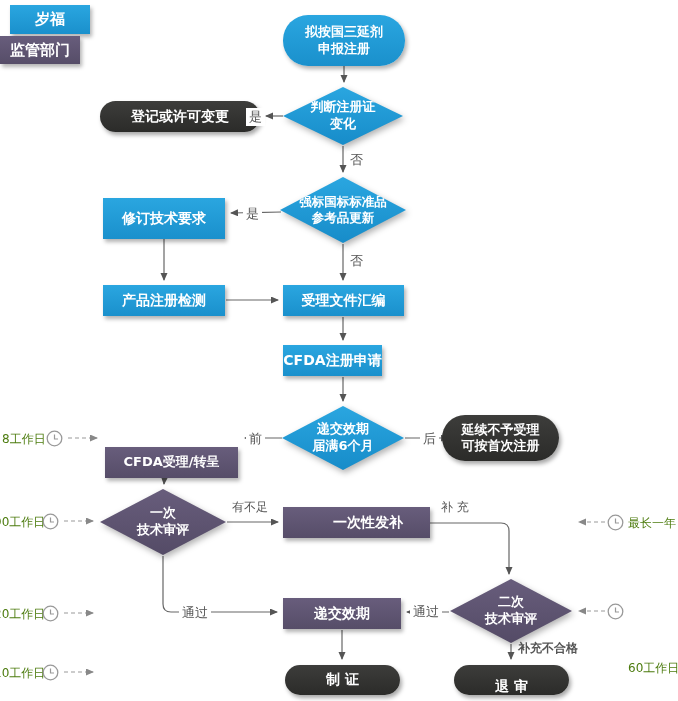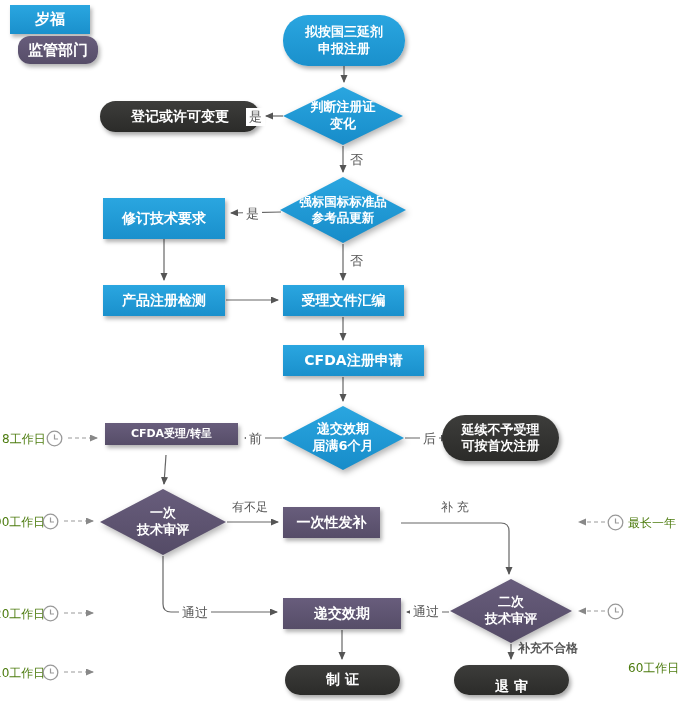--- a/index.html
+++ b/index.html
@@ -89,21 +89,21 @@
       <path d="M64,613 L93,613" marker-end="url(#mG)"></path>
       <path d="M64,672 L93,672" marker-end="url(#mG)"></path>
       <path d="M605,522 L579,522" marker-end="url(#mG)"></path>
       <path d="M605,611 L579,611" marker-end="url(#mG)"></path>
     </g>
   </svg>
 
   <div class="legend rect-blue" style="left:10px;top:5px;width:80px;height:29px;position:absolute;">
     <span>岁福</span>
   </div>
-  <div class="legend rect-purple" style="left:18px;top:36px;width:80px;height:28px;position:absolute;border-radius:12px;">
+  <div class="legend rect-purple" style="left:0;top:36px;width:80px;height:28px;position:absolute;">
     <span>监管部门</span>
   </div>
 
   <div class="node rect-blue" style="left:283px;top:15px;width:122px;height:51px;border-radius:25px;font-size:13px;">
     <span>拟按国三延剂</span>
     <span>申报注册</span>
   </div>
 
   <div class="dwrap" style="left:283px;top:87px;width:120px;height:58px;">
     <div class="diamond blue">
@@ -128,48 +128,48 @@
   </div>
 
   <div class="node rect-blue" style="left:103px;top:285px;width:122px;height:31px;">
     <span>产品注册检测</span>
   </div>
 
   <div class="node rect-blue" style="left:283px;top:285px;width:121px;height:31px;">
     <span>受理文件汇编</span>
   </div>
 
-  <div class="node rect-blue" style="left:283px;top:345px;width:141px;height:31px;">
+  <div class="node rect-blue" style="left:283px;top:345px;width:99px;height:31px;">
     <span>CFDA注册申请</span>
   </div>
 
   <div class="dwrap" style="left:282px;top:406px;width:122px;height:64px;">
     <div class="diamond blue">
       <span>递交效期</span>
       <span>届满6个月</span>
     </div>
   </div>
 
-  <div class="node rect-purple" style="left:105px;top:423px;width:133px;height:22px;font-size:11px;">
+  <div class="node rect-purple" style="left:105px;top:447px;width:133px;height:31px;font-size:13px;">
     <span>CFDA受理/转呈</span>
   </div>
 
   <div class="node pill-dark" style="left:442px;top:415px;width:117px;height:46px;border-radius:23px;font-size:13px;">
     <span>延续不予受理</span>
     <span>可按首次注册</span>
   </div>
 
   <div class="dwrap" style="left:100px;top:489px;width:126px;height:66px;">
     <div class="diamond purple">
       <span>一次</span>
       <span>技术审评</span>
     </div>
   </div>
 
-  <div class="node rect-purple" style="left:283px;top:507px;width:97px;height:31px;">
+  <div class="node rect-purple" style="left:283px;top:507px;width:124px;height:31px;padding-left:23px;">
     <span>一次性发补</span>
   </div>
 
   <div class="node rect-purple" style="left:283px;top:598px;width:118px;height:31px;">
     <span>递交效期</span>
   </div>
 
   <div class="dwrap" style="left:450px;top:579px;width:122px;height:64px;">
     <div class="diamond purple">
       <span>二次</span>

